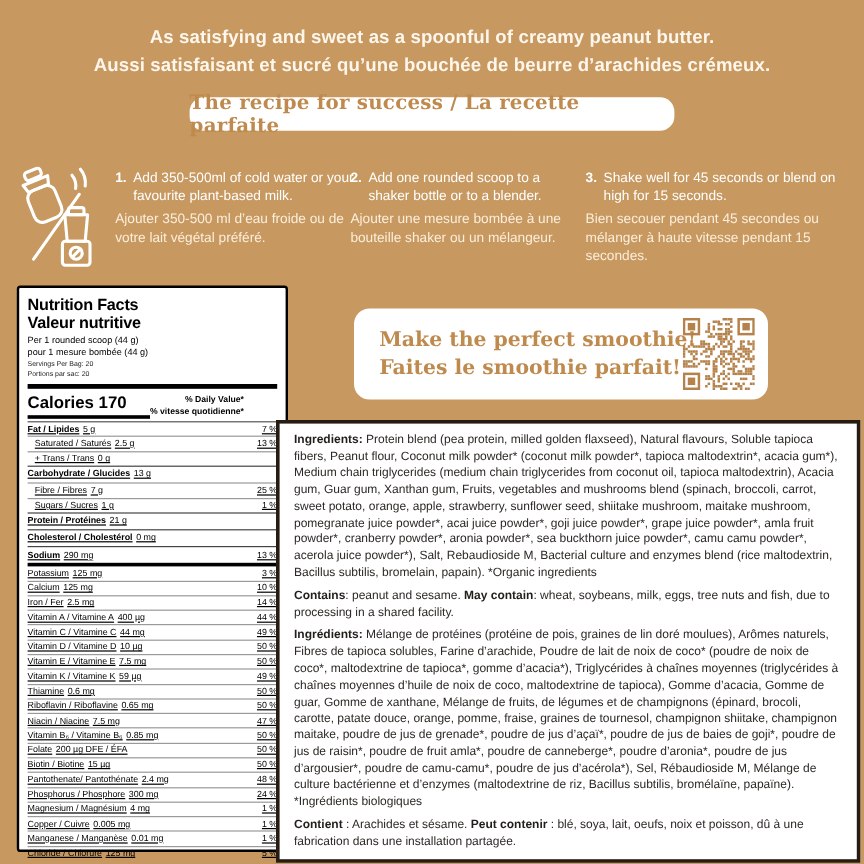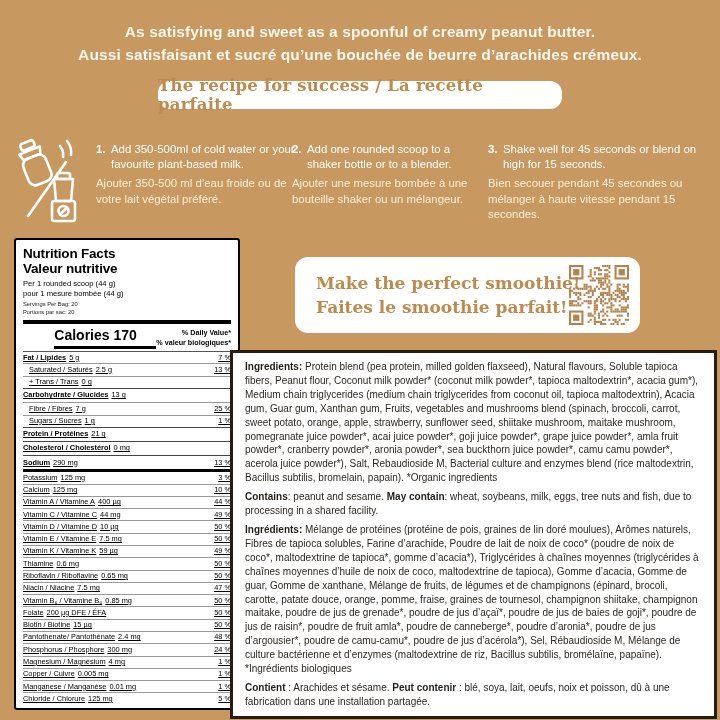--- a/index.html
+++ b/index.html
@@ -28,21 +28,21 @@
   .step-line.fr .txt{color:#fbeedb;}
   
   .nf{position:absolute;left:14px;top:238px;width:226px;height:472px;background:#ffffff;
     border:2px solid #000;border-radius:3px;box-sizing:border-box;padding:6px 7px 4px;color:#000;}
   .nf-title{font-size:13.5px;font-weight:700;line-height:15px;letter-spacing:-.2px;}
   .nf-serving{font-size:7.6px;line-height:10px;}
   .nf-serving.fi{margin-top:3px;}
   .nf-tiny{font-size:5.8px;line-height:7.6px;color:#222;}
   .nf-tiny.fi{margin-top:2px;}
   .nf-bar{height:4px;background:#000;margin:4px 0 3px;}
-  .nf-calrow{display:flex;justify-content:flex-end;align-items:flex-start;padding-top:1px;}
+  .nf-calrow{display:flex;justify-content:flex-start;align-items:flex-start;padding-top:1px;}
   .nf-cal{font-size:14px;font-weight:700;line-height:15px;}
   .nf-cal-ul{width:102px;height:3px;background:#000;margin-top:3px;}
   .nf-dv{text-align:right;font-size:7.2px;font-weight:700;line-height:9.5px;}
   .nf-rows{margin-top:2px;}
   .nf-row{display:flex;justify-content:space-between;align-items:baseline;
     border-top:1px solid #9a9a9a;padding:1.45px 0;font-size:7.4px;line-height:8.4px;text-decoration:underline;}
   .nf-row.first{border-top:1px solid #555;}
   .nf-row.grp{border-top:1px solid #444;padding-top:2.4px;padding-bottom:2.4px;}
   .nf-row.thick{border-top:3.5px solid #000;}
   .nf-row .lbl{white-space:nowrap;}
@@ -137,21 +137,21 @@
     <div class="nf-tiny fi">Servings Per Bag: 20</div>
     <div class="nf-tiny">Portions par sac: 20</div>
     <div class="nf-bar"></div>
     <div class="nf-calrow">
       <div>
         <div class="nf-cal">Calories 170</div>
         <div class="nf-cal-ul"></div>
       </div>
       <div class="nf-dv">
         <div>% Daily Value*</div>
-        <div>% valeur biologiques*</div>
+        <div>% vitesse quotidienne*</div>
       </div>
     </div>
     <div class="nf-rows">
       <div class="nf-row b first">
           <span class="lbl"><span class="nm">Fat / Lipides</span><span class="amt">5 g</span></span>
           <span class="dv">7 %</span>
         </div>
       <div class="nf-row ind">
           <span class="lbl"><span class="nm">Saturated / Saturés</span><span class="amt">2.5 g</span></span>
           <span class="dv">13 %</span>
@@ -184,20 +184,24 @@
           <span class="lbl"><span class="nm">Sodium</span><span class="amt">290 mg</span></span>
           <span class="dv">13 %</span>
         </div>
       <div class="nf-row thick">
           <span class="lbl"><span class="nm">Potassium</span><span class="amt">125 mg</span></span>
           <span class="dv">3 %</span>
         </div>
       <div class="nf-row">
           <span class="lbl"><span class="nm">Calcium</span><span class="amt">125 mg</span></span>
           <span class="dv">10 %</span>
+        </div>
+      <div class="nf-row">
+          <span class="lbl"><span class="nm">Iron / Fer</span><span class="amt">2.5 mg</span></span>
+          <span class="dv">14 %</span>
         </div>
       <div class="nf-row">
           <span class="lbl"><span class="nm">Vitamin A / Vitamine A</span><span class="amt">400 µg</span></span>
           <span class="dv">44 %</span>
         </div>
       <div class="nf-row">
           <span class="lbl"><span class="nm">Vitamin C / Vitamine C</span><span class="amt">44 mg</span></span>
           <span class="dv">49 %</span>
         </div>
       <div class="nf-row">

